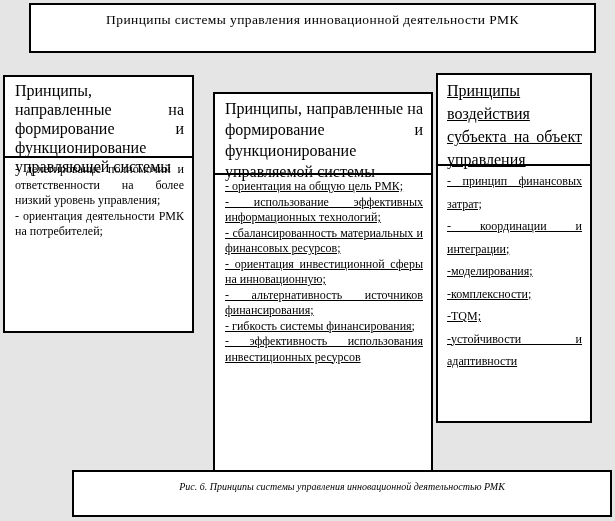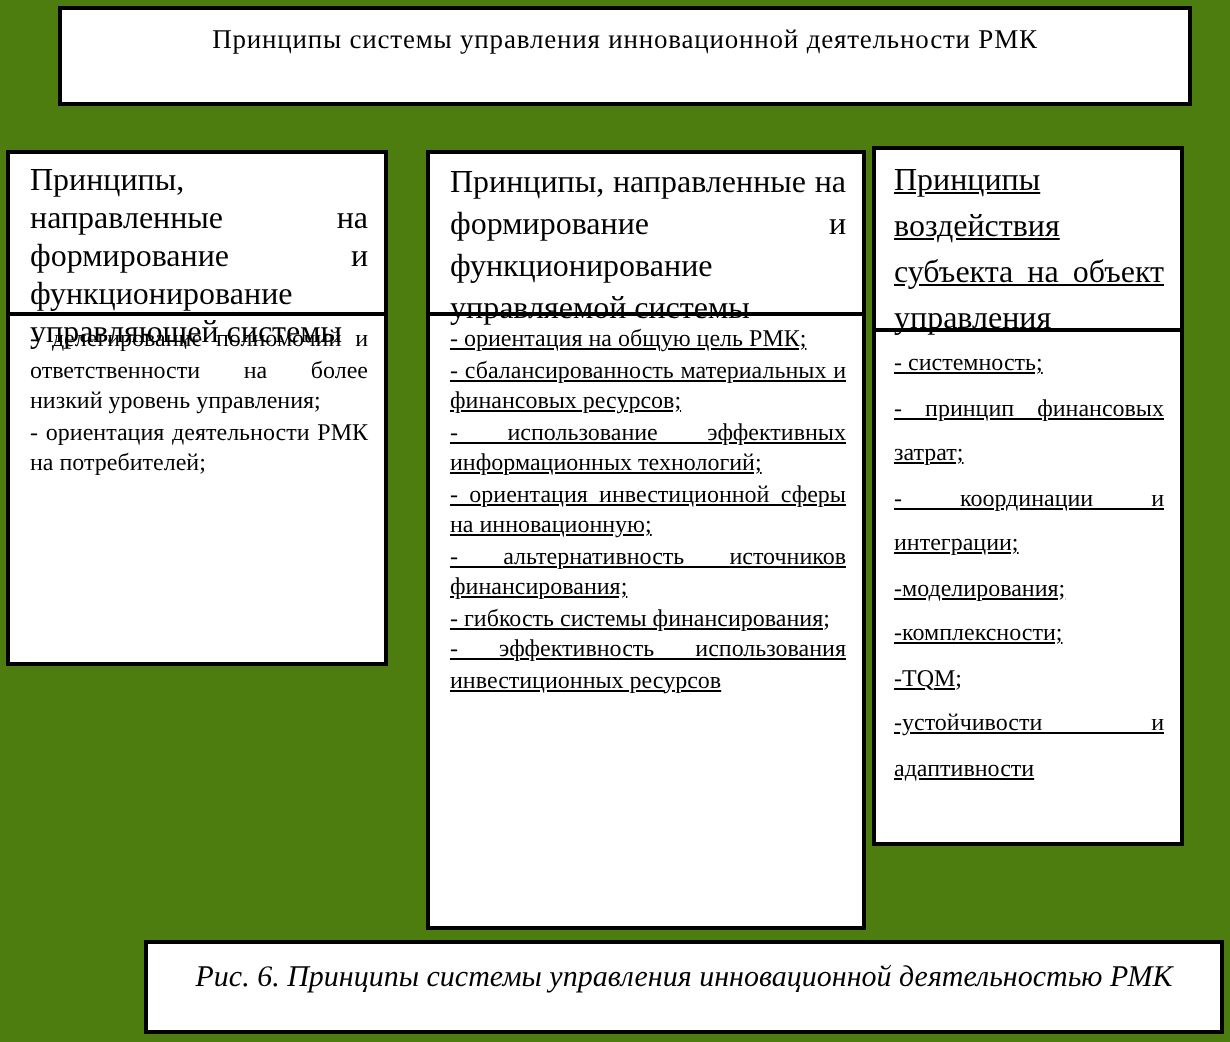--- a/index.html
+++ b/index.html
@@ -5,21 +5,21 @@
   html, body {
     margin: 0;
     padding: 0;
     background: #000000;
     font-family: "Liberation Serif", serif;
   }
   #canvas {
     position: relative;
     width: 615px;
     height: 521px;
-    background: #4d7c0f;
+    background: #e5e5e5;
     overflow: hidden;
     color: #000000;
   }
   .whitebox {
     position: absolute;
     background: #ffffff;
     border: 2px solid #000000;
     box-sizing: border-box;
   }
   
@@ -29,21 +29,21 @@
     padding-top: 7px;
     font-size: 13.5px;
     letter-spacing: 0.4px;
   }
   
   .column {
     display: flex;
     flex-direction: column;
   }
   #col-1 { left: 3px;   top: 75px; width: 191px; height: 258px; }
-  #col-2 { left: 213px; top: 75px; width: 220px; height: 390px; align-items: center; }
+  #col-2 { left: 213px; top: 92px; width: 220px; height: 390px; align-items: center; }
   #col-3 { left: 436px; top: 73px; width: 156px; height: 350px; text-decoration: underline; }
   .col-header {
     border-bottom: 2px solid #000000;
     box-sizing: border-box;
     text-align: justify;
     font-size: 16px;
     padding: 4px 8px 0 10px;
     flex: 0 0 auto;
   }
   #col-1 .col-header { height: 81px; line-height: 19px; }
@@ -61,21 +61,21 @@
   #col-3 .col-body { line-height: 22.5px; padding-left: 9px; }
   .bullet-item {
     text-align: justify;
     margin: 0;
   }
   
   #caption-box {
     left: 72px; top: 470px; width: 540px; height: 47px;
     text-align: center;
     padding-top: 9px;
-    font-size: 15px;
+    font-size: 10px;
     font-style: italic;
   }
 </style>
 </head>
 <body>
 
 <div id="canvas">
 
   <div id="title-box" class="whitebox">
     <span>Принципы системы управления инновационной деятельности РМК</span>
@@ -88,34 +88,33 @@
     <div class="bullet-item">- делегирование полномочий и ответственности на более низкий уровень управления;</div>
         <div class="bullet-item">- ориентация деятельности РМК на потребителей;</div>
       </div>
   </div>
 
   <div id="col-2" class="whitebox column">
     <div class="col-header">Принципы, направленные на формирование и функционирование управляемой системы</div>
     <div class="col-body">
 
     <div class="bullet-item">- ориентация на общую цель РМК;</div>
+        <div class="bullet-item">- использование эффективных информационных технологий;</div>
         <div class="bullet-item">- сбалансированность материальных и финансовых ресурсов;</div>
-        <div class="bullet-item">- использование эффективных информационных технологий;</div>
         <div class="bullet-item">- ориентация инвестиционной сферы на инновационную;</div>
         <div class="bullet-item">- альтернативность источников финансирования;</div>
         <div class="bullet-item">- гибкость системы финансирования;</div>
         <div class="bullet-item">- эффективность использования инвестиционных ресурсов</div>
       </div>
   </div>
 
   <div id="col-3" class="whitebox column">
     <div class="col-header">Принципы воздействия субъекта на объект управления</div>
     <div class="col-body">
 
-    <div class="bullet-item">- системность;</div>
         <div class="bullet-item">- принцип финансовых затрат;</div>
         <div class="bullet-item">- координации и интеграции;</div>
         <div class="bullet-item">-моделирования;</div>
         <div class="bullet-item">-комплексности;</div>
         <div class="bullet-item">-TQM;</div>
         <div class="bullet-item">-устойчивости и адаптивности</div>
       </div>
   </div>
 
   <div id="caption-box" class="whitebox">

